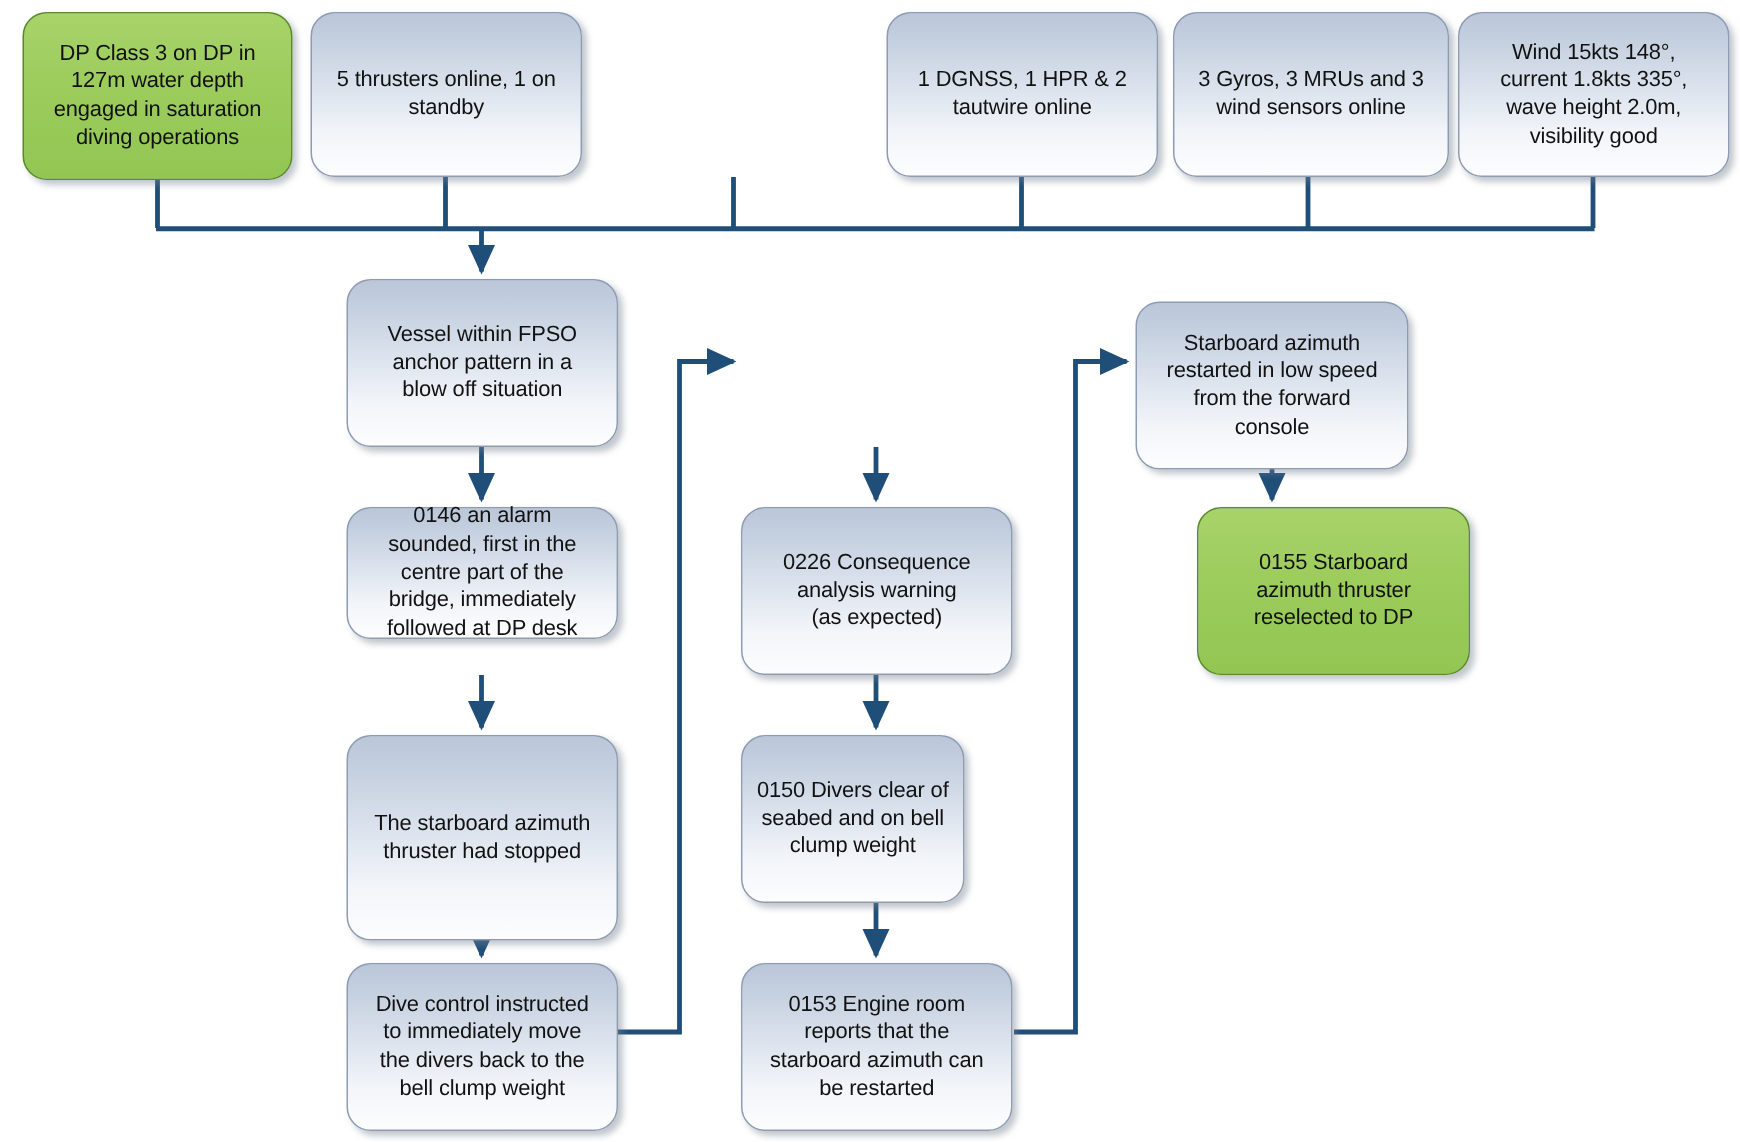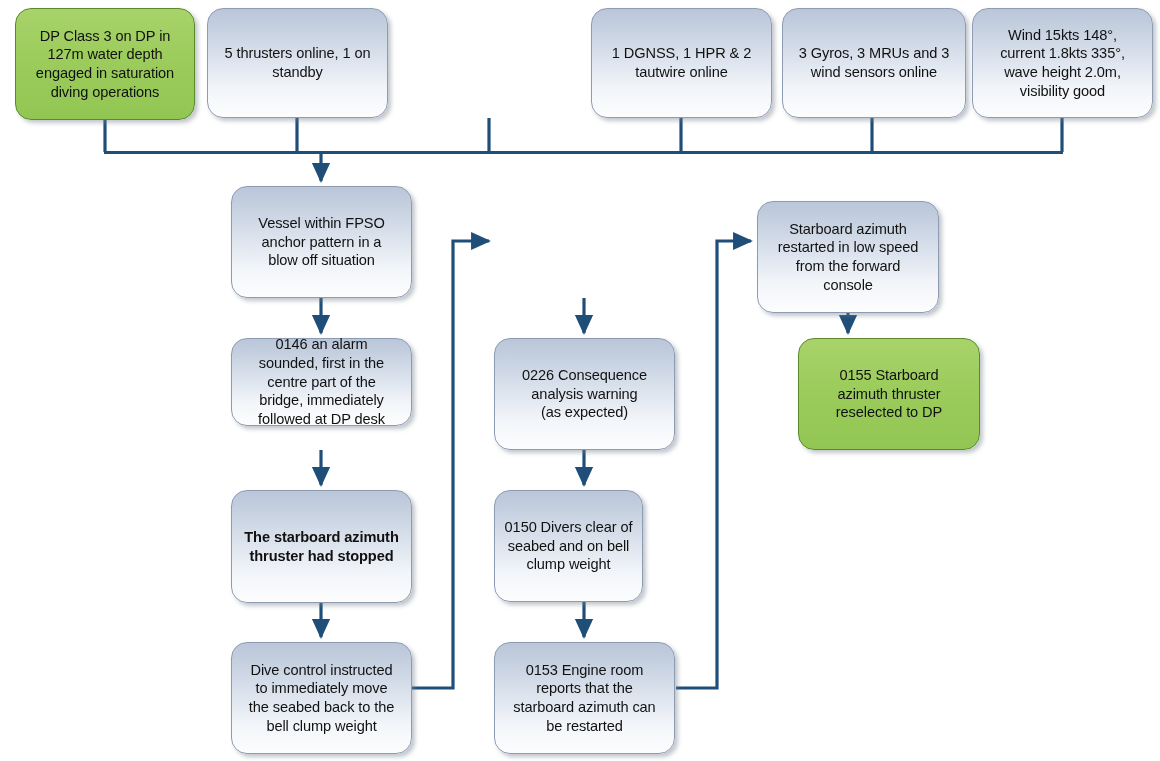--- a/index.html
+++ b/index.html
@@ -134,29 +134,29 @@
   </div>
 
   <div class="node blue" style="left:231px; top:338px; width:181px; height:88px;">
     <span class="nlabel">0146 an alarm
 sounded, first in the
 centre part of the
 bridge, immediately
 followed at DP desk</span>
   </div>
 
-  <div class="node blue" style="left:231px; top:490px; width:181px; height:113px;font-weight:bold;">
+  <div class="node blue" style="left:231px; top:490px; width:181px; height:137px;">
     <span class="nlabel">The starboard azimuth
 thruster had stopped</span>
   </div>
 
   <div class="node blue" style="left:231px; top:642px; width:181px; height:112px;">
     <span class="nlabel">Dive control instructed
 to immediately move
-the seabed back to the
+the divers back to the
 bell clump weight</span>
   </div>
 
 
   <div class="node blue" style="left:494px; top:338px; width:181px; height:112px;">
     <span class="nlabel">0226 Consequence
 analysis warning
 (as expected)</span>
   </div>
 

